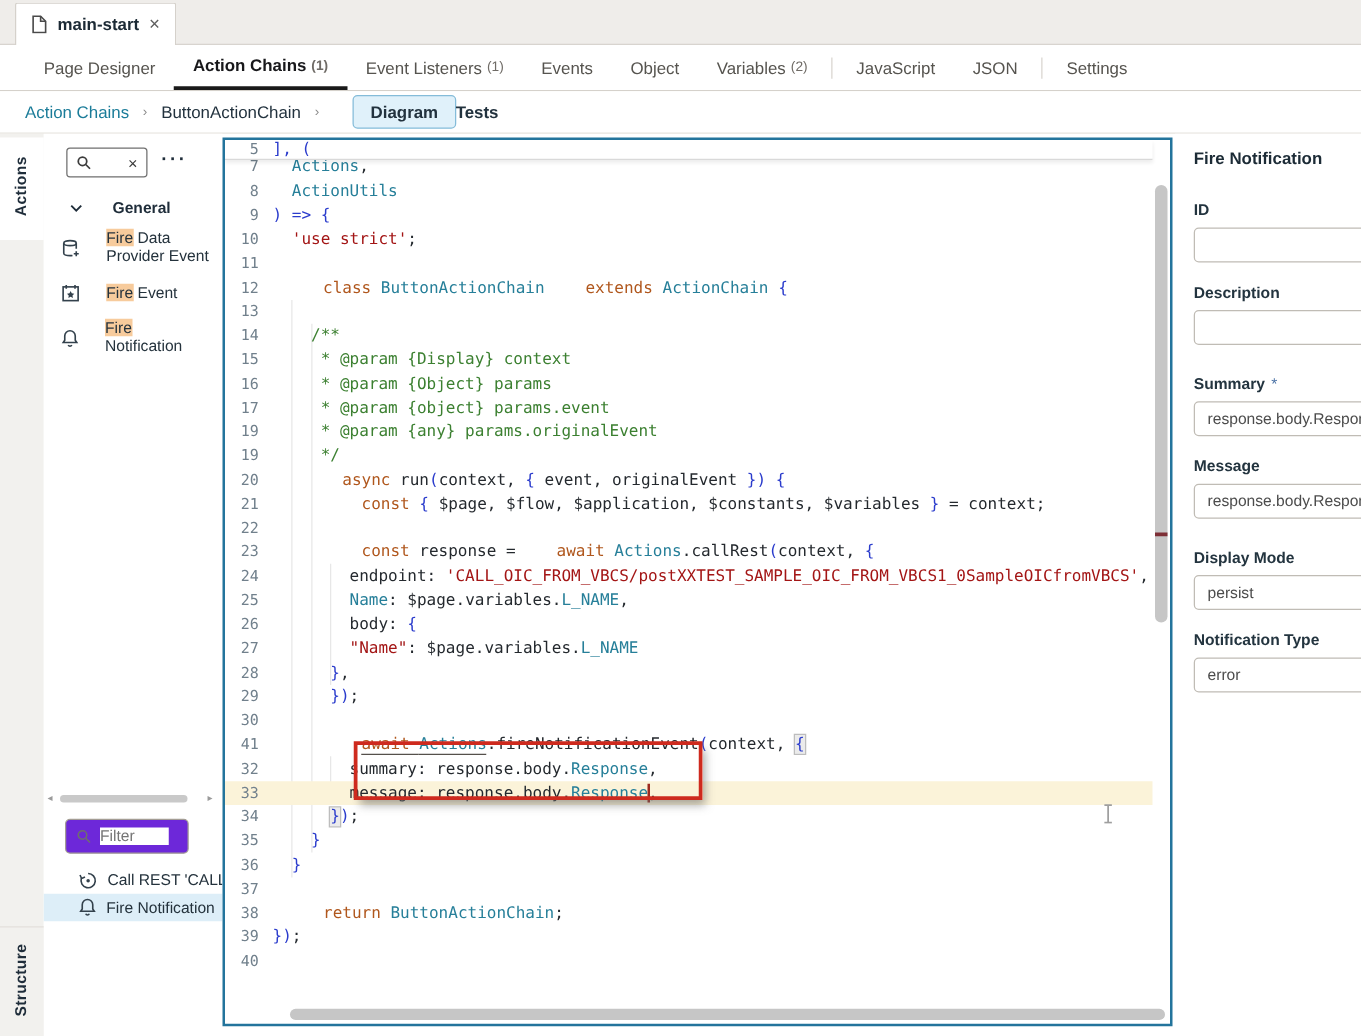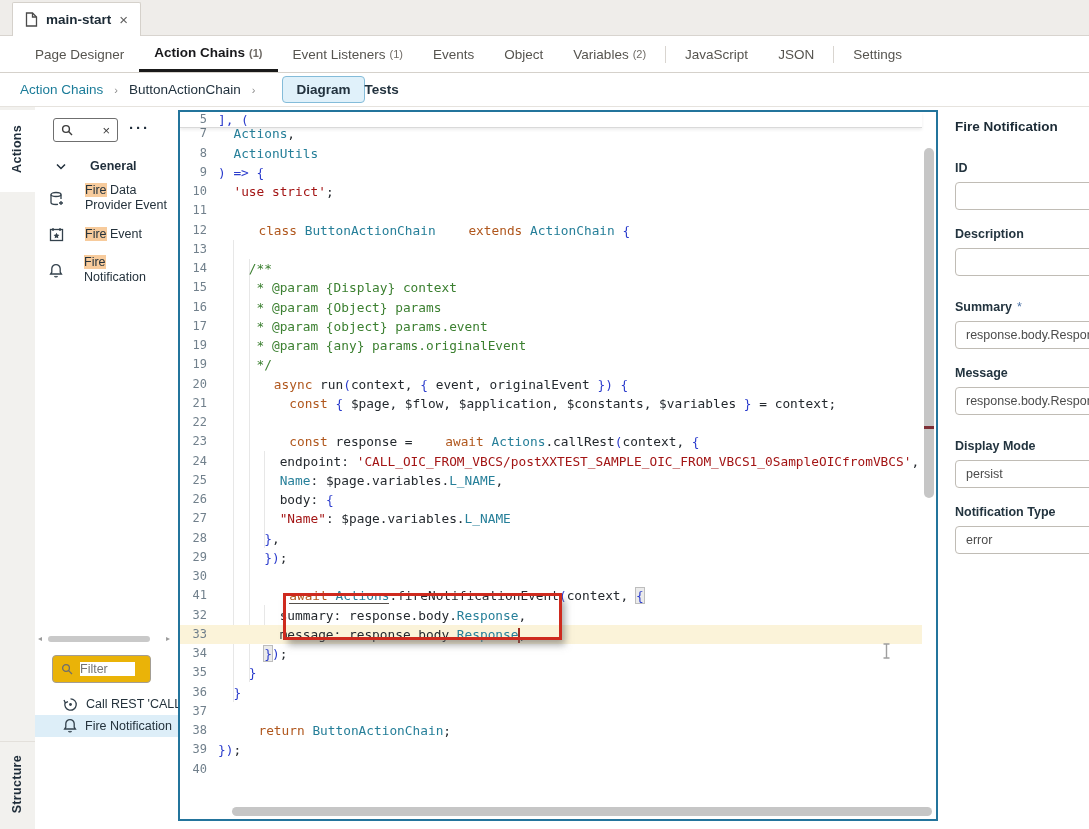--- a/index.html
+++ b/index.html
@@ -62,21 +62,21 @@
   .action-item { display:flex; gap:21px; margin-bottom:13px; cursor:pointer; align-items:center; }
   .action-item .ic { flex:none; margin-top:1px; }
   .action-item .txt { font-size:12.5px; color:#24323c; line-height:15px; }
   .hl { background:#f7cb9c; }
   .side-hscroll { position:absolute; left:3px; top:527px; width:132px; height:10px; display:flex; align-items:center; }
   .side-hscroll .thumb { position:absolute; left:10px; width:102px; height:6px; background:#c9c9c9; border-radius:3px; cursor:pointer; }
   .side-hscroll .scroll-arrow.r { position:absolute; right:0; }
   
   .struct-list { position:absolute; left:0; top:540px; width:143px; }
   .filterbox { margin:8px 0 10px 17px; width:99px; height:28px; border:1px solid #a39d94; border-radius:4px;
-    display:flex; align-items:center; gap:7px; padding:0 8px; background:#eab308; }
+    display:flex; align-items:center; gap:7px; padding:0 8px; background:#6d28d9; }
   .filterbox input { border:none; outline:none; width:55px; font-size:12.5px; color:#555; }
   .struct-item { display:flex; align-items:center; gap:8px; height:22px; padding-left:28px;
     font-size:12.5px; color:#24323c; white-space:nowrap; overflow:hidden; cursor:pointer; }
   .struct-item.selected { background:#ddeef8; }
   
   .editor { position:absolute; left:178px; top:110px; width:760px; height:711px;
     border:2px solid #23749c; background:#fff; }
   .ed-inner { position:absolute; inset:0; overflow:hidden;
     font-family:"DejaVu Sans Mono", monospace; }
   .rows { position:absolute; left:0; top:-7px; right:14px; }

